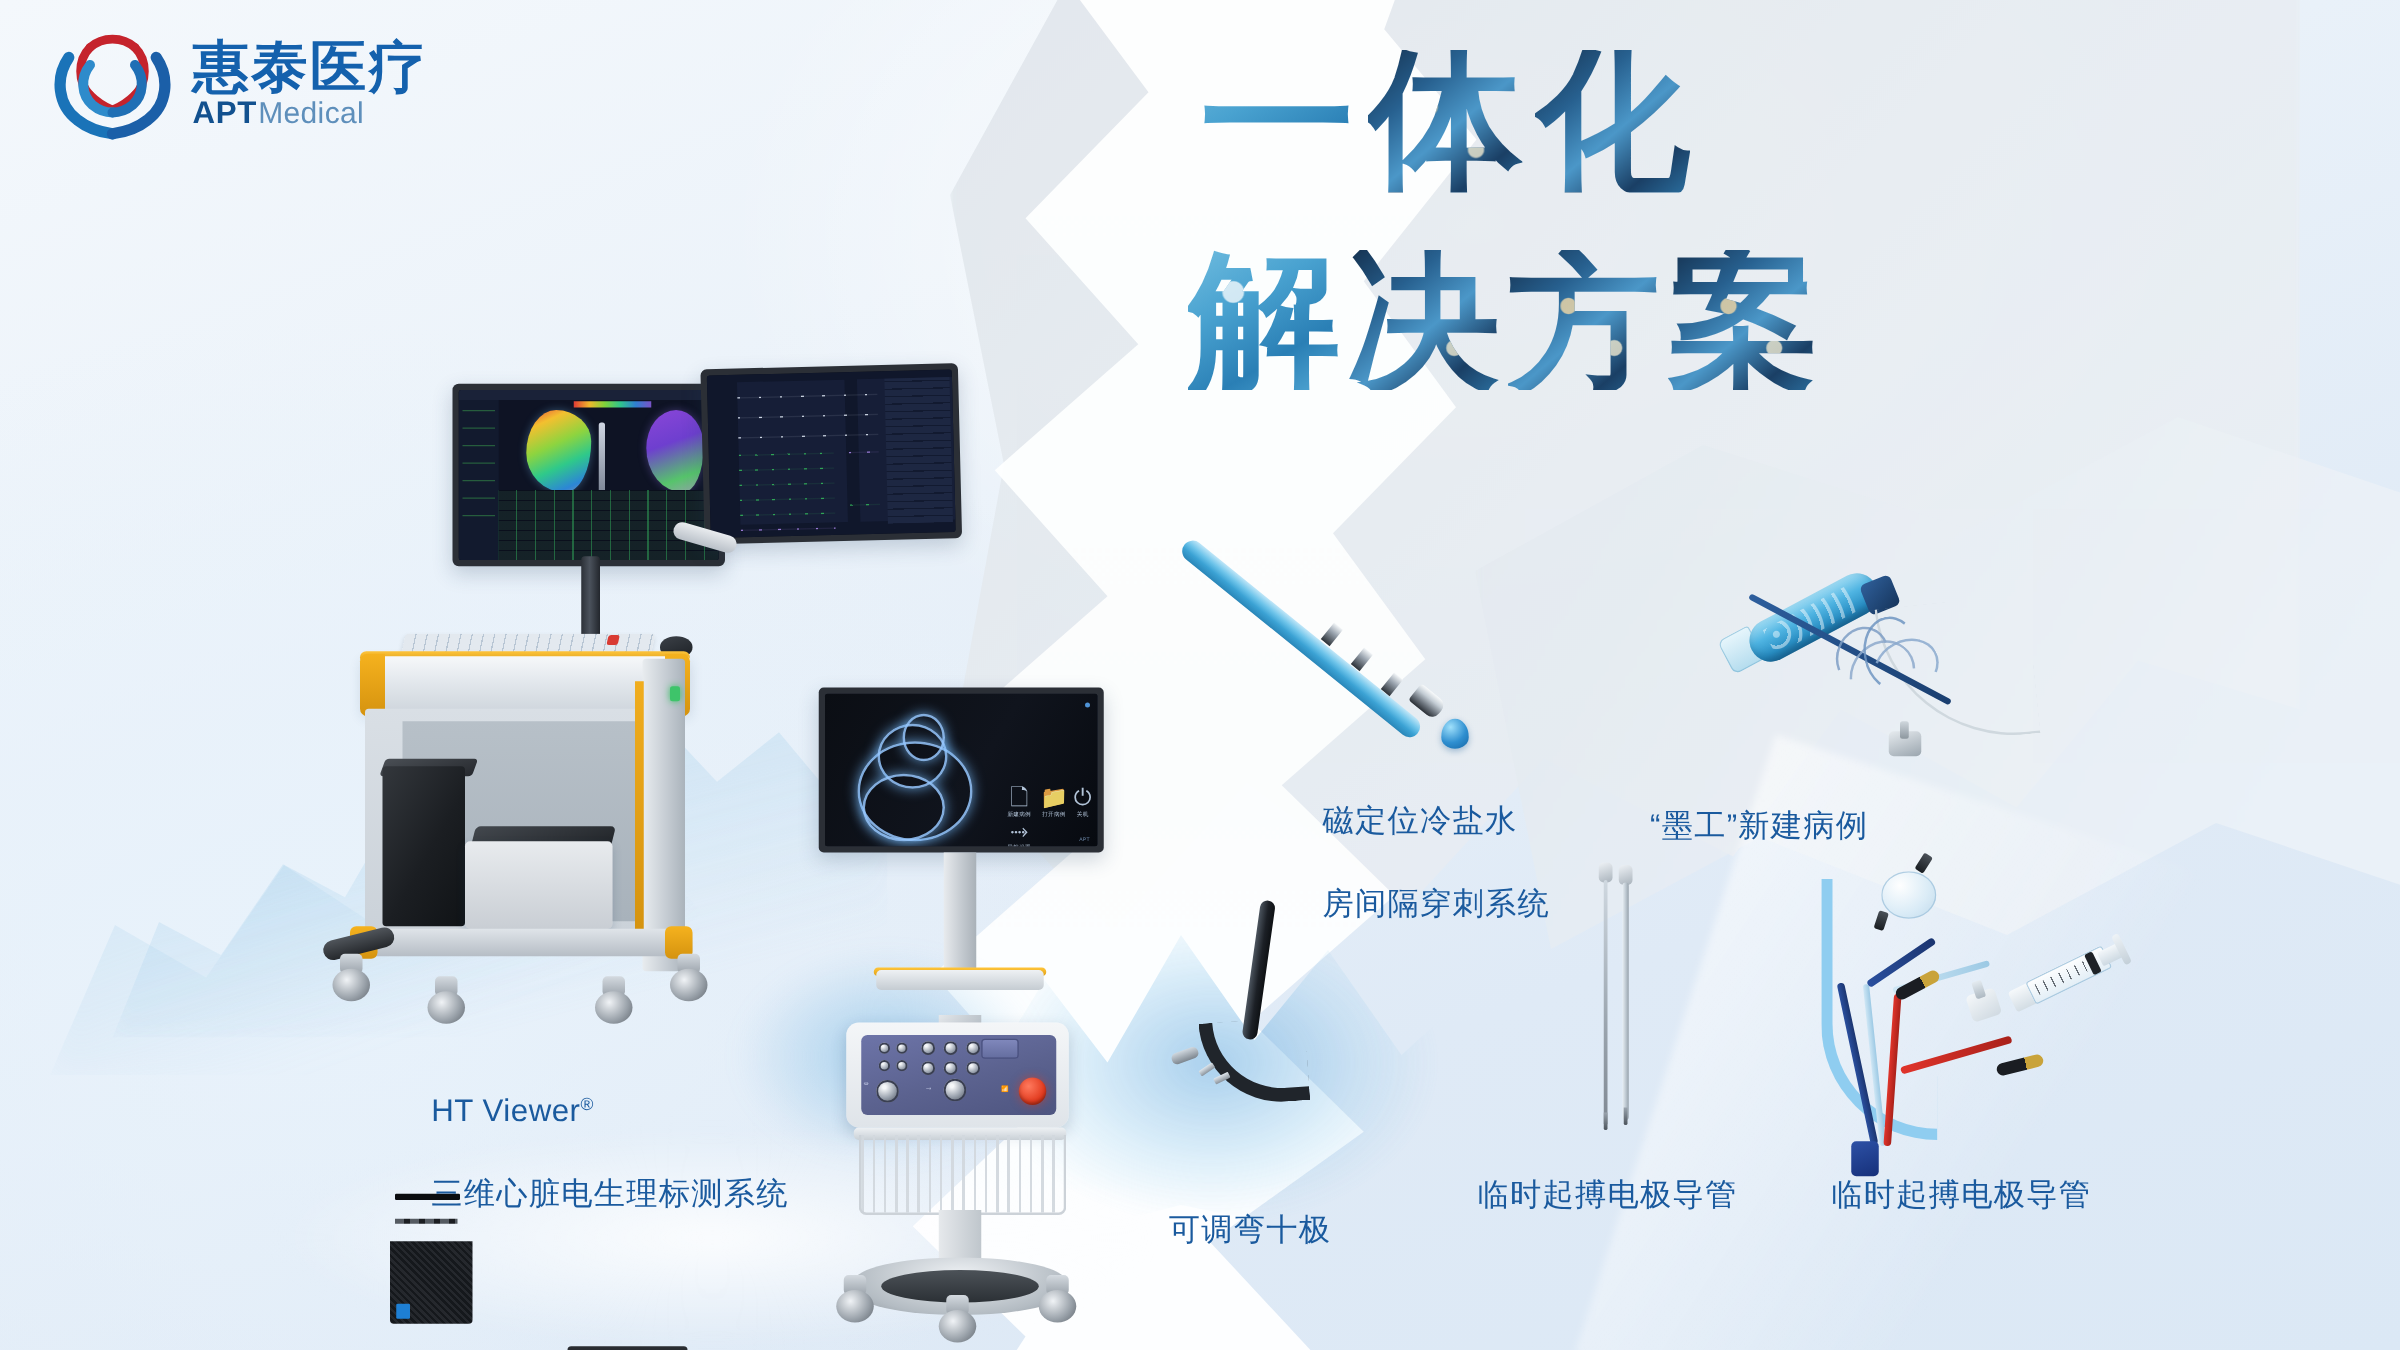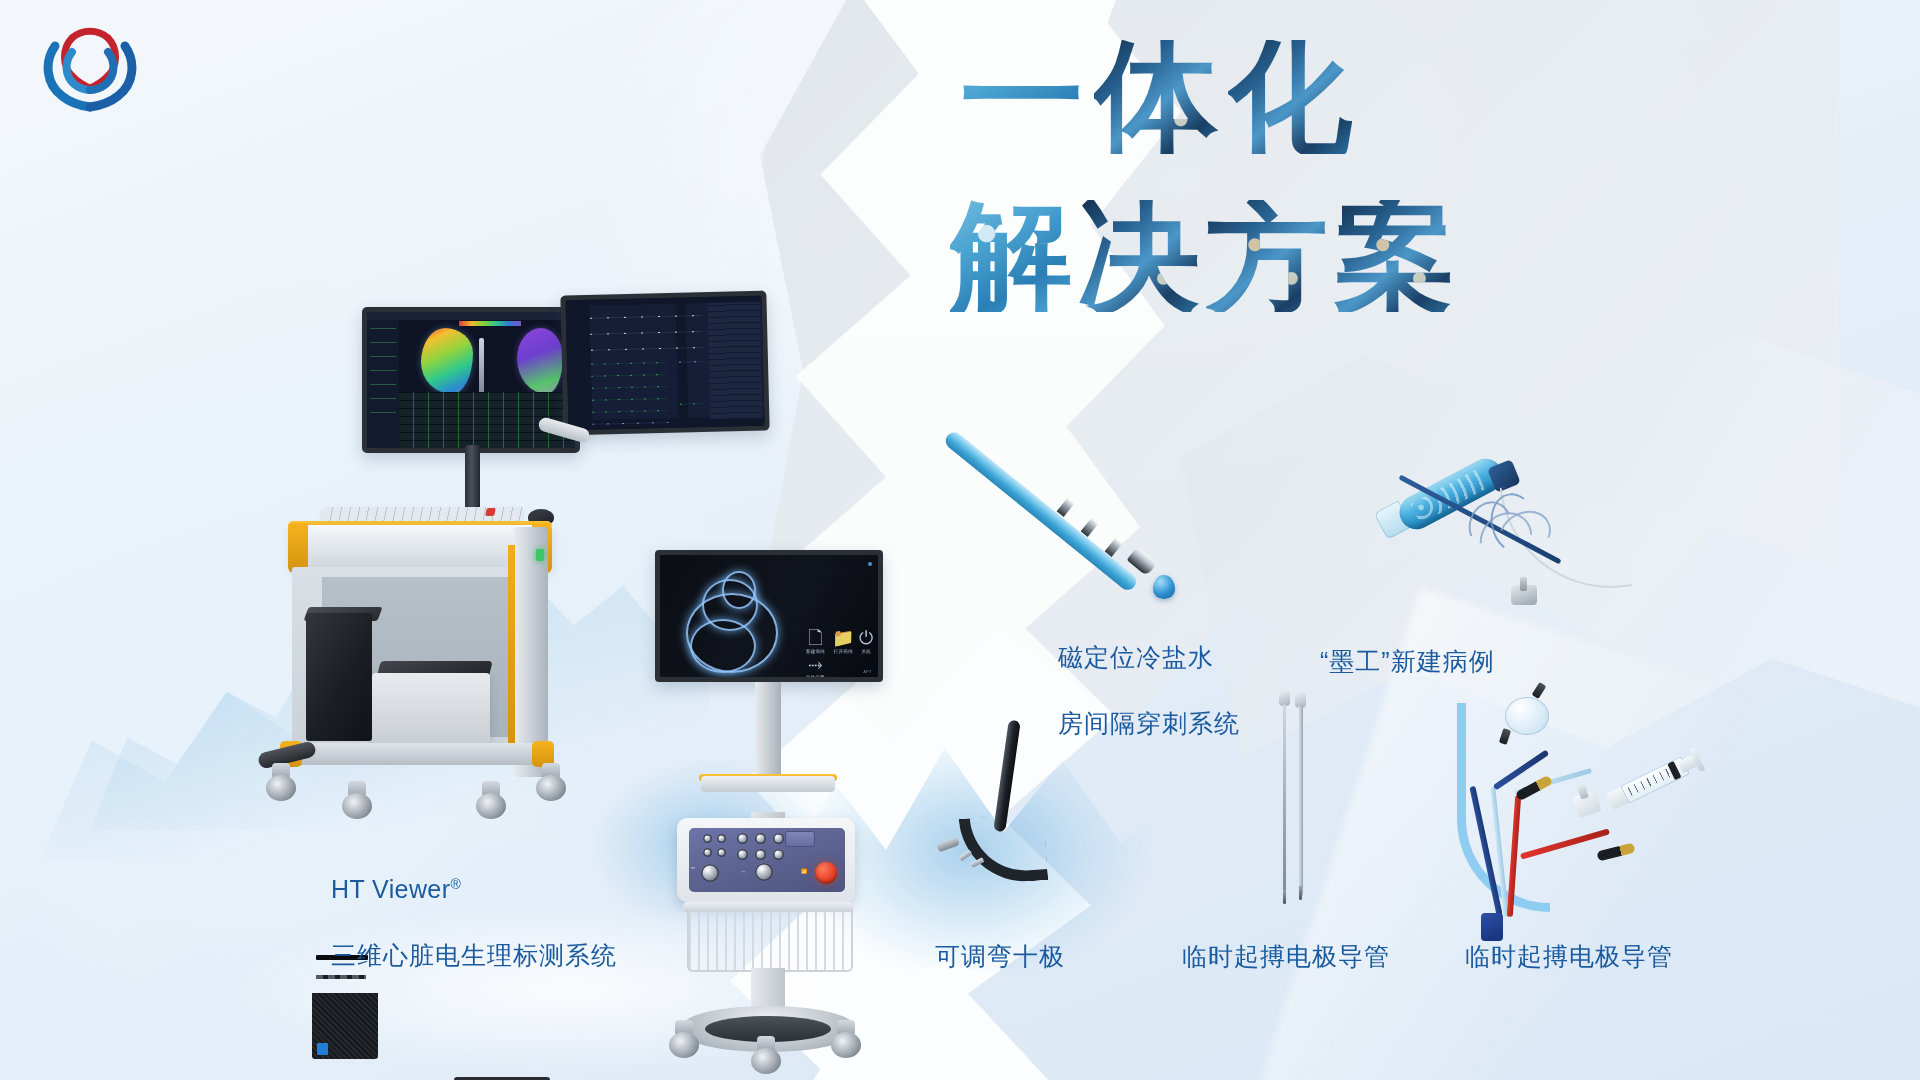--- a/index.html
+++ b/index.html
@@ -424,20 +424,27 @@
           <path d="M66 16 C76 26 76 44 66 54" stroke="#c5232c" stroke-width="7"></path>
           <path d="M30 54 C38 62 48 66 48 66" stroke="#c5232c" stroke-width="7"></path>
           <path d="M66 54 C58 62 48 66 48 66" stroke="#c5232c" stroke-width="7"></path>
           <path d="M13 24 C2 40 4 62 20 74 C30 82 40 84 48 85" stroke="#1a73b8" stroke-width="9"></path>
           <path d="M83 24 C94 40 92 62 76 74 C66 82 56 84 48 85" stroke="#1b5fa8" stroke-width="9"></path>
           <path d="M30 30 C22 40 23 54 32 62 C38 67 44 68 48 68" stroke="#2e8bcb" stroke-width="8"></path>
           <path d="M66 30 C74 40 73 54 64 62 C58 67 52 68 48 68" stroke="#1f6fb5" stroke-width="8"></path>
         </g>
       </svg>
     </div>
+    <div class="logo-text">
+      <div class="logo-cn">惠泰医疗</div>
+      <div class="logo-en">
+        <span class="apt">APT</span>
+        <span class="med">Medical</span>
+      </div>
+    </div>
   </div>
 
   <div class="headline">
     <div class="cal-line cal-line-1">
       <span class="cal c1 lightink">一</span>
       <span class="cal c1 darkink">体</span>
       <span class="cal c1 darkink">化</span>
     </div>
     <div class="cal-line cal-line-2">
       <span class="cal c2 lightink">解</span>
@@ -539,21 +546,21 @@
     <div class="caster" id="cas3">
         <div class="arm"></div>
         <div class="wheel"></div>
       </div>
     <div class="caster" id="cas4">
         <div class="arm"></div>
         <div class="wheel"></div>
       </div>
   </div>
 
-  <div class="label" style="left:331px;top:840px;">
+  <div class="label" style="left:345px;top:840px;">
     <div class="label-en"><span>HT Viewer</span><span class="sup">®</span></div>
     <div>三维心脏电生理标测系统</div>
   </div>
 
   <div class="cart2">
     <div class="mon" id="mon-heart">
       <div class="bez">
         <div class="heart-screen">
           <div class="heart-glow">
             <div class="hv hv1"></div>
@@ -655,21 +662,21 @@
   </div>
   <div class="label" style="left:1320px;top:645px;">“墨工”新建病例</div>
 
   <div class="prod" id="p-deca">
     <div class="dc-shaft"></div>
     <div class="dc-curve"></div>
     <div class="dc-elec" style="left:16px;top:140px;width:13px;transform:rotate(-26deg);"></div>
     <div class="dc-elec" style="left:4px;top:133px;width:13px;transform:rotate(-34deg);"></div>
     <div class="dc-cap"></div>
   </div>
-  <div class="label" style="left:935px;top:940px;">可调弯十极</div>
+  <div class="label" style="left:935px;top:968px;">可调弯十极</div>
 
   <div class="prod" id="p-tsp">
     <div class="tsp-hub" style="left:44px;top:0px;"></div>
     <div class="tsp-needle" style="left:48px;top:14px;height:196px;"></div>
     <div class="tsp-tip" style="left:48px;top:200px;"></div>
     <div class="tsp-hub" style="left:60px;top:2px;"></div>
     <div class="tsp-dil" style="left:63px;top:16px;height:190px;"></div>
     <div class="tsp-tip" style="left:64px;top:196px;"></div>
   </div>
   <div class="label" style="left:1182px;top:940px;">临时起搏电极导管</div>

